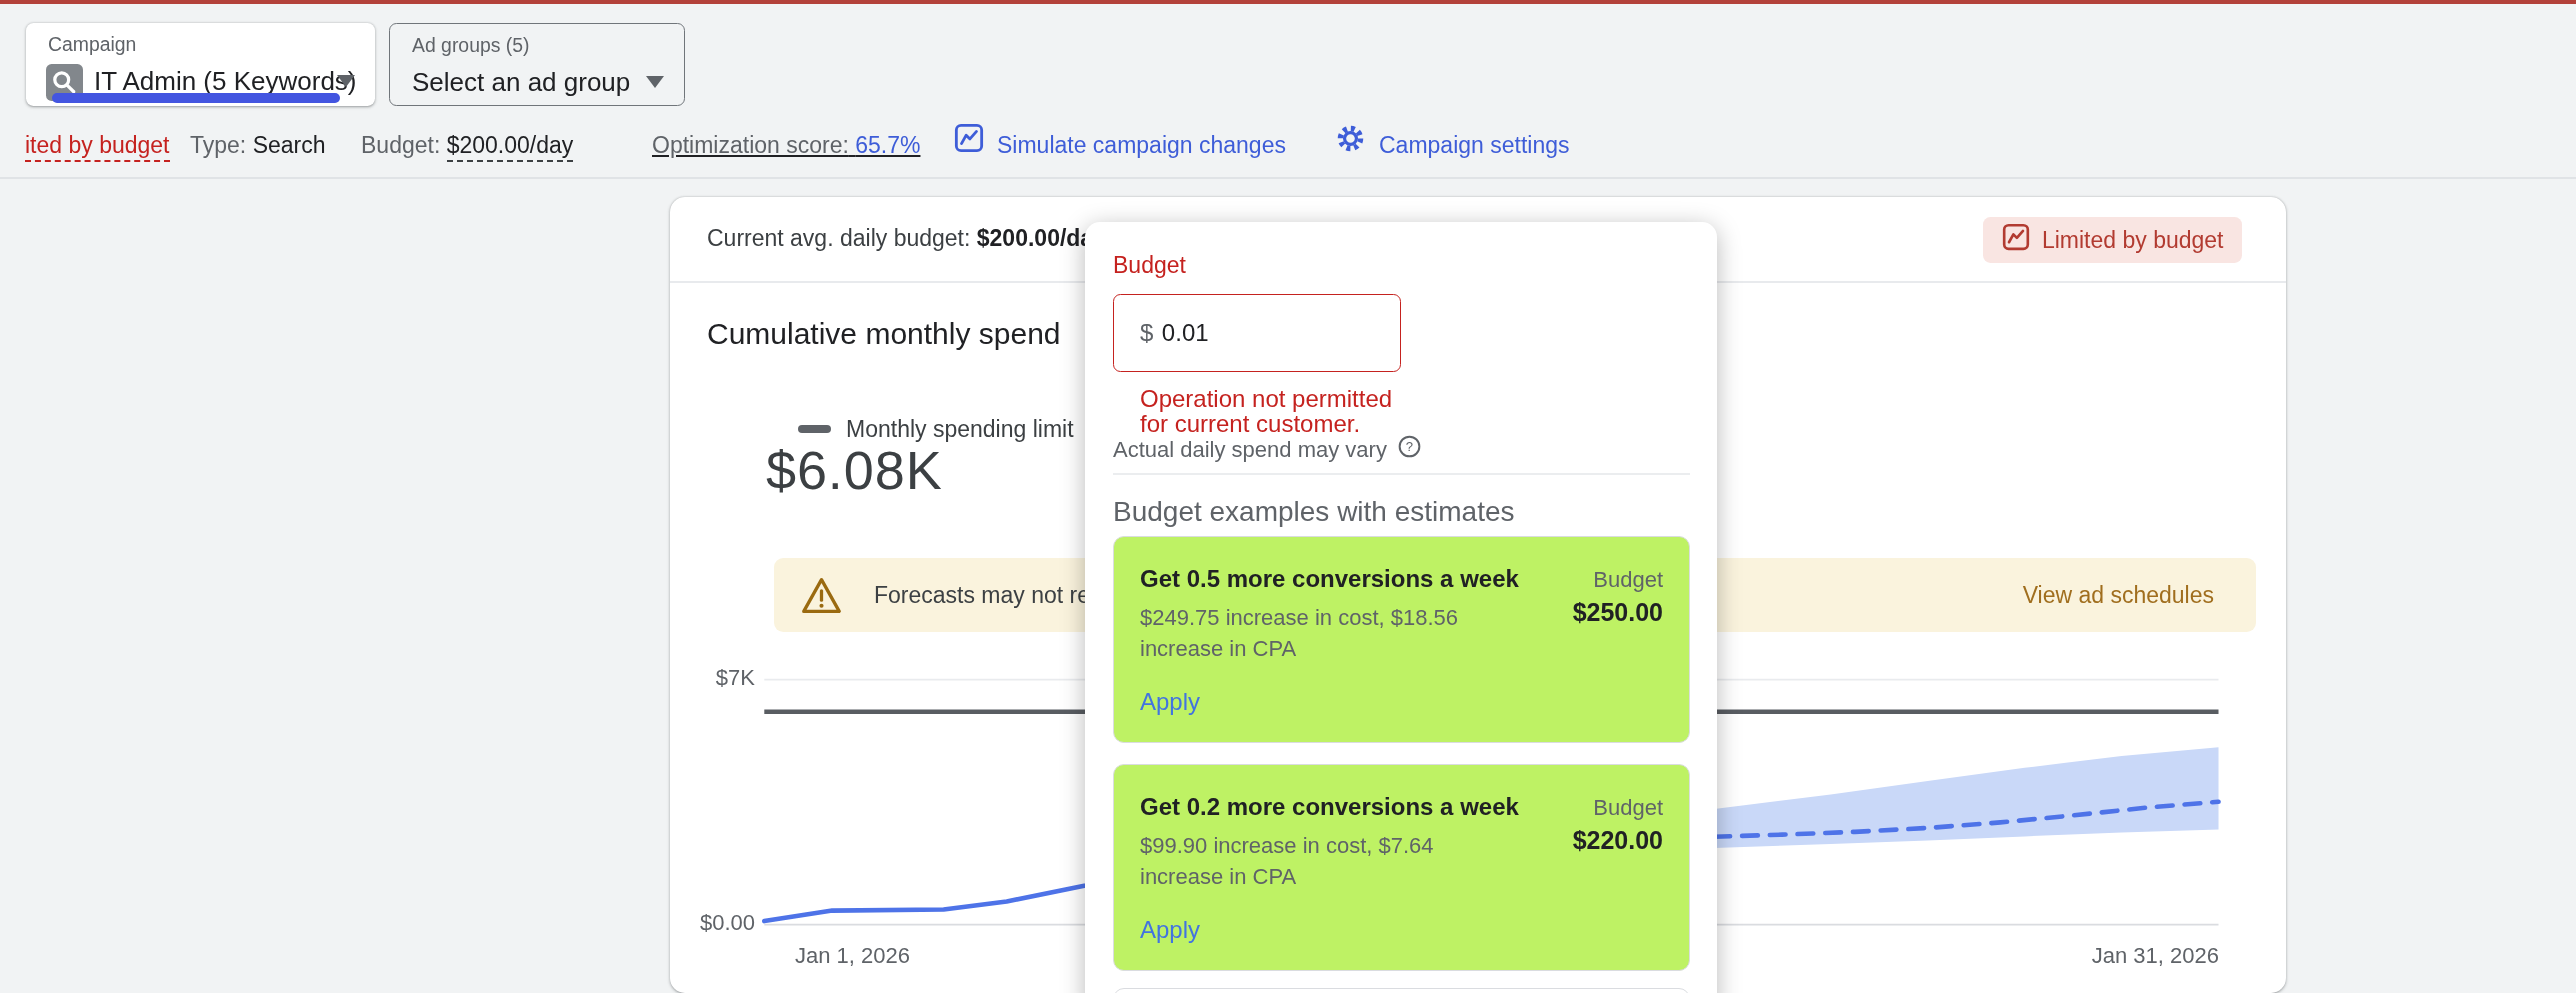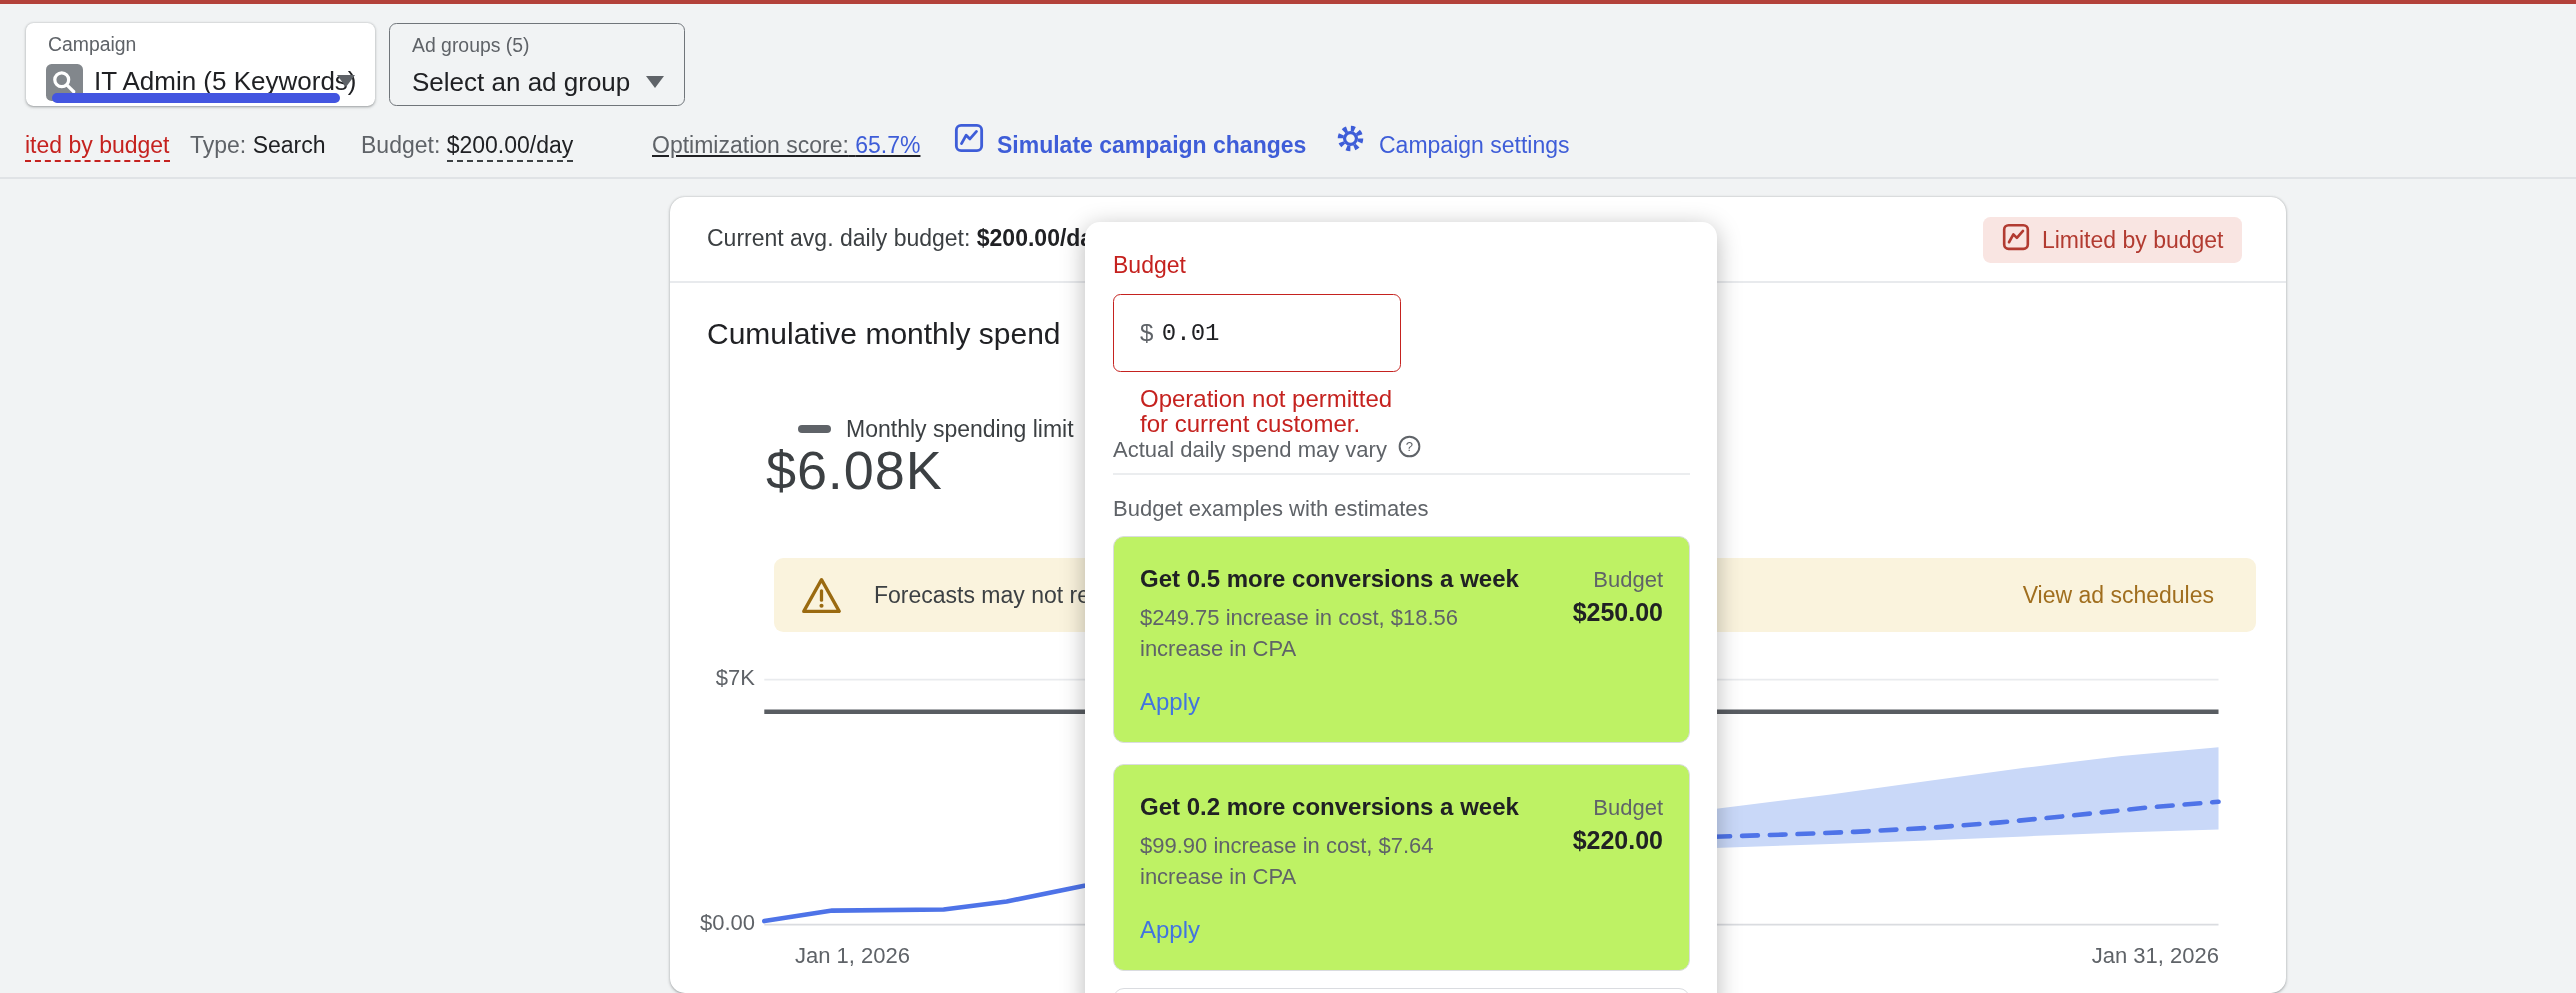--- a/index.html
+++ b/index.html
@@ -59,25 +59,25 @@
   .ytick{position:absolute;left:0;width:85px;text-align:right;font-size:22px;color:#5f6368;}
   .xtick{position:absolute;top:746px;font-size:22px;color:#5f6368;}
 
   
   .popup{position:absolute;left:1085px;top:222px;width:632px;height:795px;background:#fff;border-radius:15px;
          box-shadow:0 5.5px 24px rgba(0,0,0,.28);z-index:20;}
   .popup .ptitle{position:absolute;left:28px;top:30px;font-size:23px;color:var(--error-red);}
   .pinput{position:absolute;left:28px;top:72px;width:288px;height:78px;border:1.8px solid var(--error-red);border-radius:7.4px;
           box-sizing:border-box;display:flex;align-items:center;padding-left:26px;gap:6.5px;background:#fff;}
   .pinput .cur{font-size:24px;color:#5f6368;}
-  .pinput input{border:none;outline:none;font-size:24px;color:#202124;width:185px;font-family:Liberation Mono, monospace;background:transparent;}
+  .pinput input{border:none;outline:none;font-size:24px;color:#202124;width:185px;font-family:Liberation Sans, sans-serif;background:transparent;}
   .perr{position:absolute;left:55px;font-size:24px;color:var(--error-red);}
   .pnote{position:absolute;left:28px;top:213px;display:flex;align-items:center;gap:11px;font-size:22px;color:#5f6368;}
   .pdiv{position:absolute;left:28px;top:251px;width:577px;height:1.8px;background:#ebedef;}
-  .extitle{position:absolute;left:28px;top:274px;font-size:22px;color:#5f6368;}
+  .extitle{position:absolute;left:28px;top:274px;font-size:28px;color:#5f6368;}
   .excard{position:absolute;left:28px;width:577px;height:207px;border:1.8px solid #dadce0;border-radius:11px;box-sizing:border-box;background:#bef264;}
   .excard .name{position:absolute;left:26px;top:28px;width:398px;font-size:24px;font-weight:700;color:#202124;}
   .excard .desc{position:absolute;left:26px;top:65px;width:377px;font-size:22px;line-height:31px;color:#5f6368;}
   .excard .blabel{position:absolute;right:26px;top:30px;font-size:22px;color:#5f6368;}
   .excard .bamount{position:absolute;right:26px;top:61px;font-size:25px;font-weight:700;color:#202124;}
   .excard .apply{position:absolute;left:26px;bottom:26px;font-size:24px;color:var(--apply-blue);cursor:pointer;}
   .excard-stub{position:absolute;left:28px;top:766px;width:577px;height:37px;border:1.8px solid #dadce0;border-radius:11px;box-sizing:border-box;}
 
   .helpicon{display:inline-block;}
 </style>
@@ -116,21 +116,21 @@
       <span>Search</span>
     </div>
     <div class="item" style="left:361px;">
       <span class="klabel">Budget:</span>
       <span class="dashed-val">$200.00/day</span>
     </div>
     <div class="item" style="left:652px;text-decoration:underline;">
       <span class="klabel">Optimization score:</span>
       <span class="bluelink">65.7%</span>
     </div>
-    <div class="item iconlink" style="left:954px;font-weight:bold;">
+    <div class="item iconlink" style="left:954px;">
       <span>
         <svg width="30" height="30" viewBox="0 0 32 32">
           <rect x="2.5" y="2.5" width="27" height="27" rx="5" fill="none" stroke="var(--link-blue)" stroke-width="3"></rect>
           <polyline points="8,22 13,13 17,17 24,9" fill="none" stroke="var(--link-blue)" stroke-width="3" stroke-linejoin="round" stroke-linecap="round"></polyline>
         </svg>
       </span>
       <span>Simulate campaign changes</span>
     </div>
     <div class="item iconlink" style="left:1335px;">
       <span>

